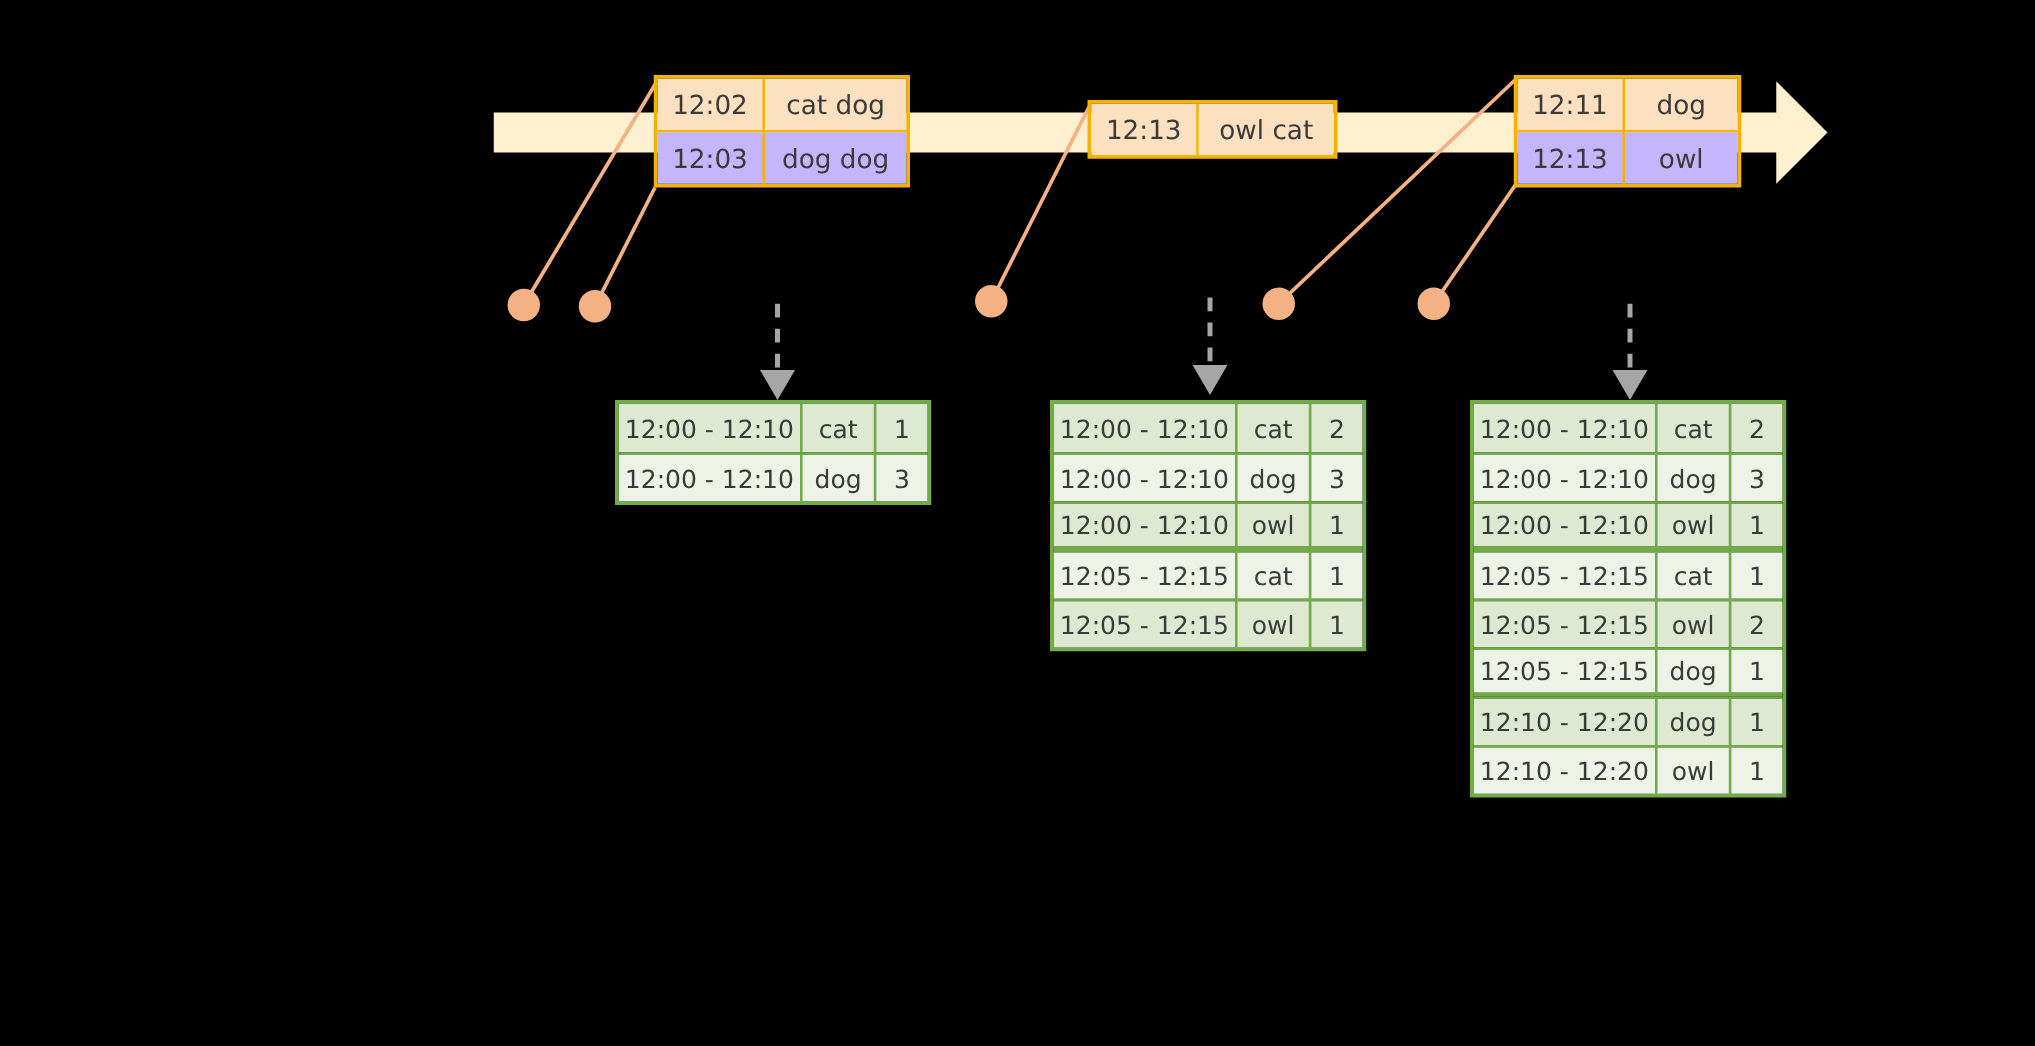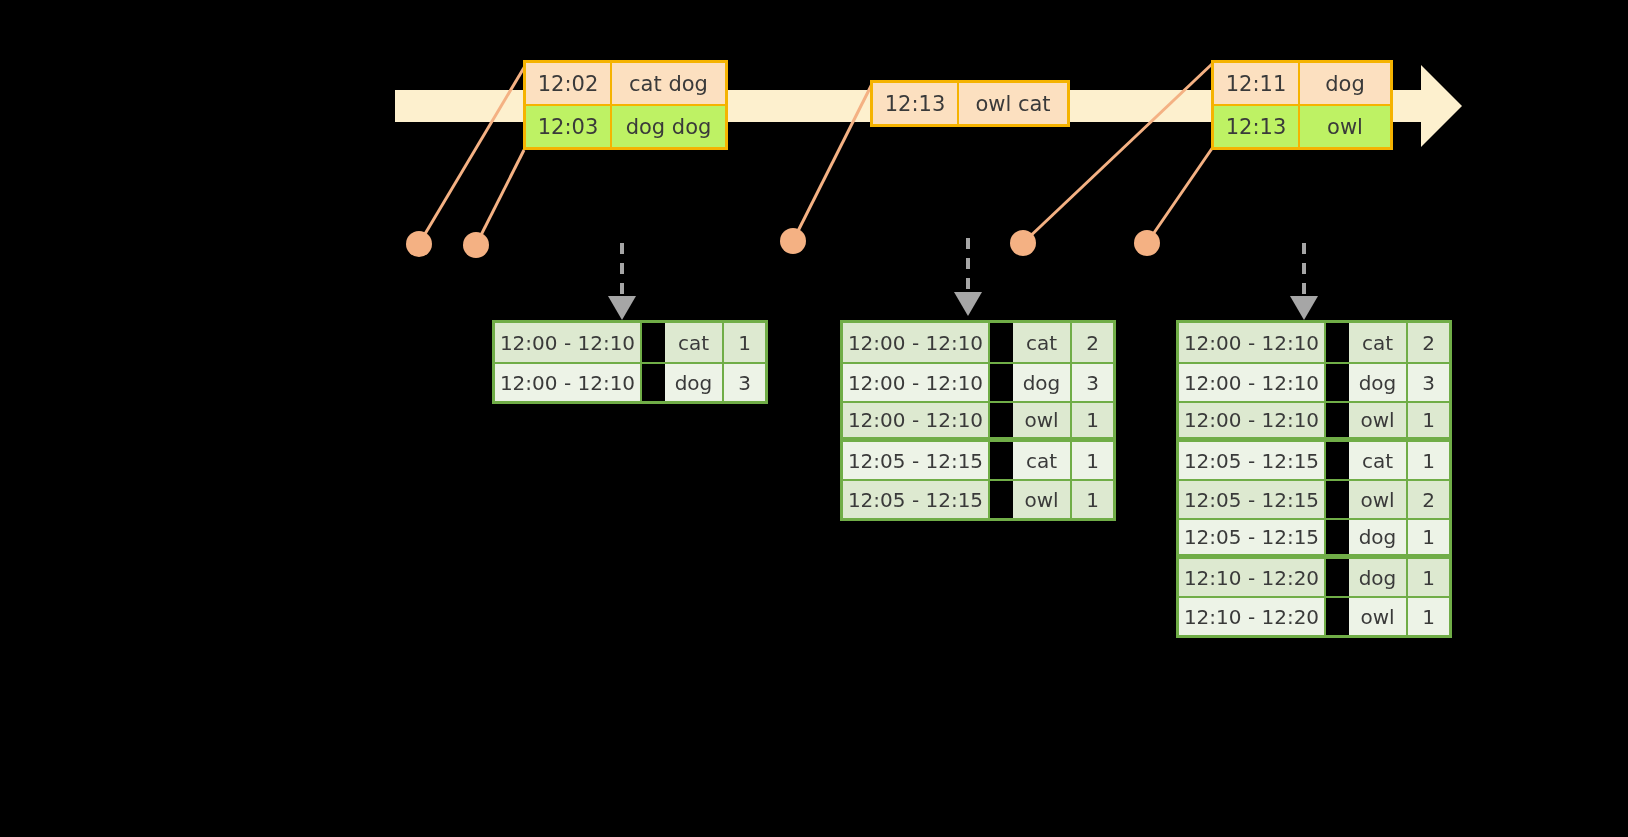--- a/index.html
+++ b/index.html
@@ -40,21 +40,21 @@
   }
   .event-row {
     display: flex;
     flex-direction: row;
     height: 41px;
   }
   .event-row + .event-row {
     border-top: 2px solid #F5B301;
   }
   .event-row.shade-a .cell { background: #FCE0C0; }
-  .event-row.shade-b .cell { background: #bef264; }
+  .event-row.shade-b .cell { background: #c4b5fd; }
   .event-cell-time {
     width: 86px;
     display: flex;
     align-items: center;
     justify-content: center;
     font-size: 21px;
     color: #3a3a3a;
     border-right: 2px solid #F5B301;
     box-sizing: border-box;
   }
@@ -98,21 +98,20 @@
     box-sizing: border-box;
     white-space: nowrap;
   }
   .rcell-window {
     width: 147px;
     border-right: 2px solid #70AD47;
   }
   .rcell-word {
     width: 59px;
     border-right: 2px solid #70AD47;
-    margin-left: 23px;
   }
   .rcell-count {
     width: 41px;
   }
 </style>
 </head>
 <body>
 
 <div id="stage">
 

